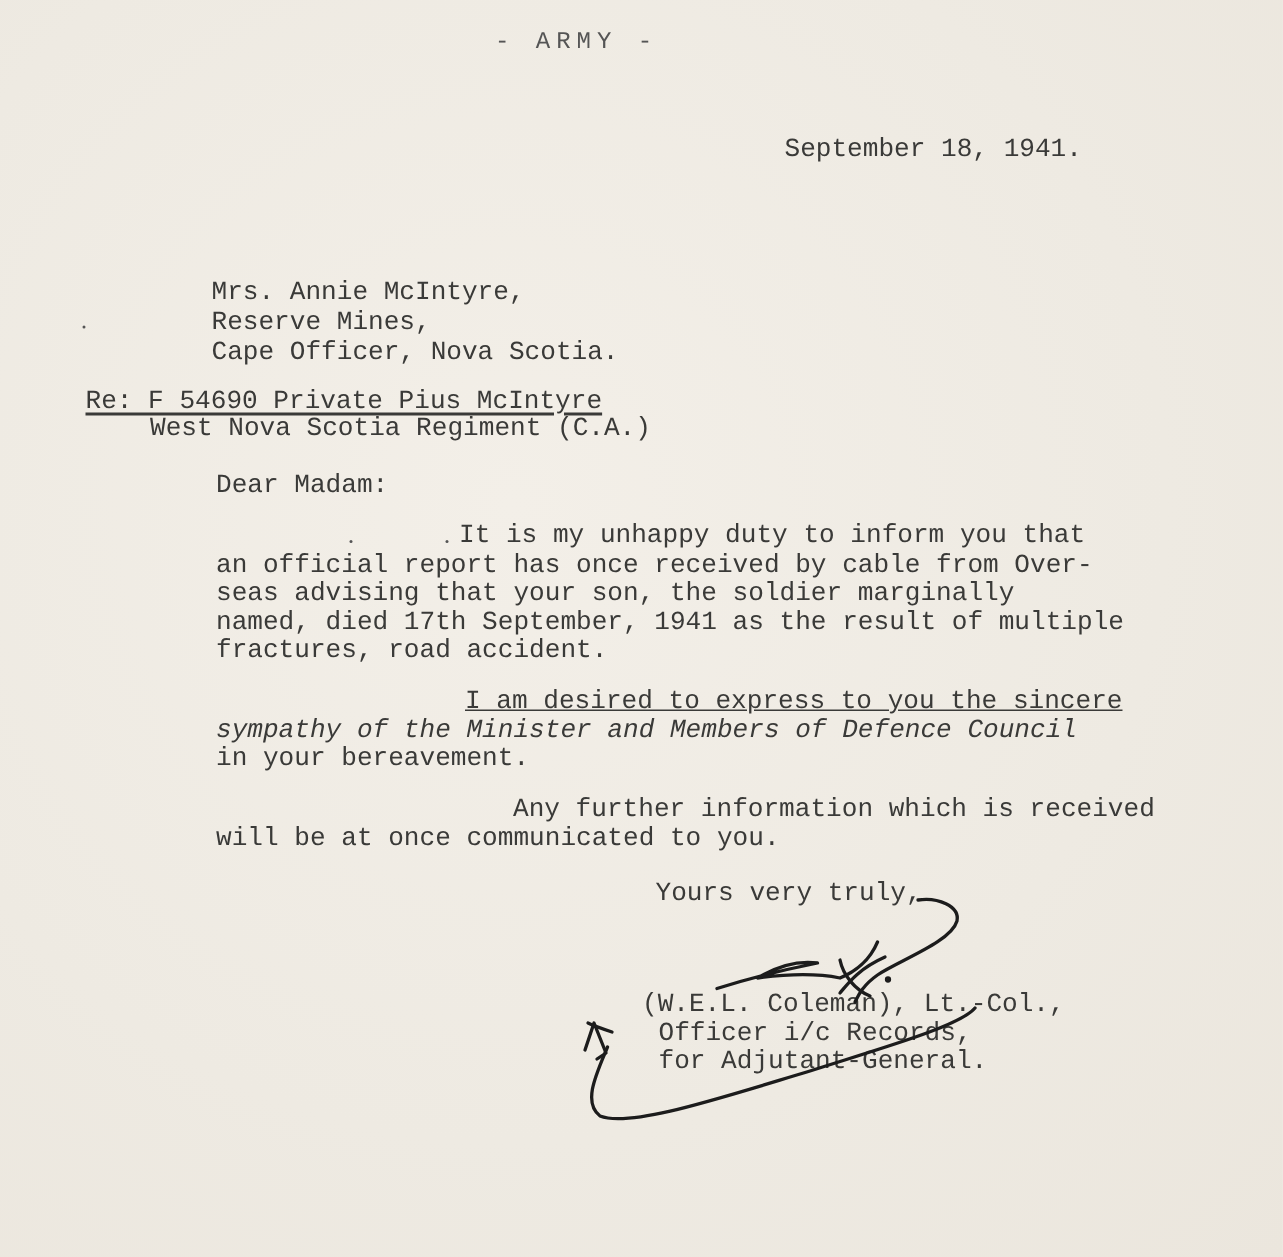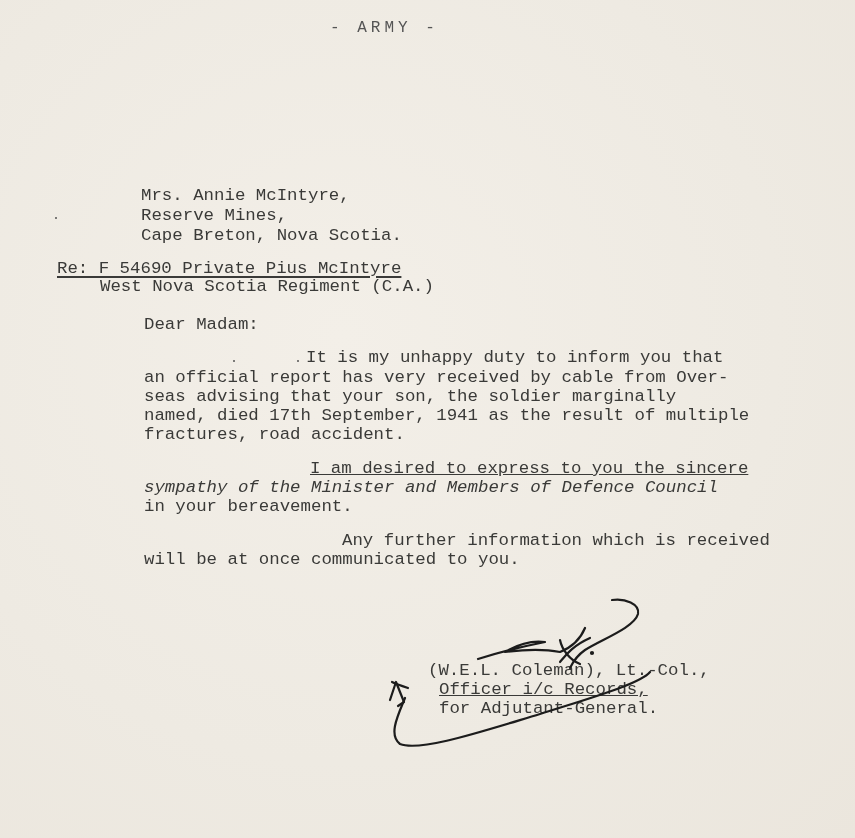--- a/index.html
+++ b/index.html
@@ -26,60 +26,62 @@
     .sig { position: absolute; left: 0; top: 0; pointer-events: none; }
     .dot { position: absolute; width: 2px; height: 2px; background: #555; border-radius: 50%; }
   </style>
 </head>
 <body>
 
 <div class="page">
 
   <div class="line header" style="left:330px; top:18px;">- ARMY -</div>
 
+  <div class="line" style="left:523px; top:91px;">September 18, 1941.</div>
 
   <div>
     <div class="line" style="left:141px; top:186px;">Mrs. Annie McIntyre,</div>
     <div class="line" style="left:141px; top:206px;">Reserve Mines,</div>
-    <div class="line" style="left:141px; top:226px;">Cape Breton, Nova Scotia.</div>
+    <div class="line" style="left:141px; top:226px;">Cape Officer, Nova Scotia.</div>
   </div>
   <div class="dot" style="left:55px; top:217px;"></div>
 
   <div>
     <div class="line underline" style="left:57px; top:259px;">Re: F 54690 Private Pius McIntyre</div>
     <div class="line" style="left:100px; top:277px;text-align:right;">West Nova Scotia Regiment (C.A.)</div>
   </div>
 
   <div class="line" style="left:144px; top:315px;">Dear Madam:</div>
 
   <div>
     <div class="dot" style="left:233px; top:360px;"></div>
     <div class="dot" style="left:297px; top:360px;"></div>
     <div class="line" style="left:306px; top:348px;">It is my unhappy duty to inform you that</div>
-    <div class="line" style="left:144px; top:368px;">an official report has very received by cable from Over-</div>
+    <div class="line" style="left:144px; top:368px;">an official report has once received by cable from Over-</div>
     <div class="line" style="left:144px; top:387px;">seas advising that your son, the soldier marginally</div>
     <div class="line" style="left:144px; top:406px;">named, died 17th September, 1941 as the result of multiple</div>
     <div class="line" style="left:144px; top:425px;">fractures, road accident.</div>
   </div>
 
   <div>
     <div class="line" style="left:310px; top:459px;text-decoration:underline;">I am desired to express to you the sincere</div>
     <div class="line" style="left:144px; top:478px;font-style:italic;">sympathy of the Minister and Members of Defence Council</div>
     <div class="line" style="left:144px; top:497px;">in your bereavement.</div>
   </div>
 
   <div>
     <div class="line" style="left:310px; top:531px;margin-left:32px;">Any further information which is received</div>
     <div class="line" style="left:144px; top:550px;">will be at once communicated to you.</div>
   </div>
 
+  <div class="line" style="left:437px; top:587px;">Yours very truly,</div>
 
   <div>
     <div class="line" style="left:428px; top:661px;">(W.E.L. Coleman), Lt.-Col.,</div>
-    <div class="line" style="left:439px; top:680px;text-decoration:underline;">Officer i/c Records,</div>
+    <div class="line" style="left:439px; top:680px;">Officer i/c Records,</div>
     <div class="line" style="left:439px; top:699px;">for Adjutant-General.</div>
   </div>
 
   <svg class="sig" width="855" height="838">
     <g fill="none" stroke="#1c1c1c" stroke-width="2.2" stroke-linecap="round" stroke-linejoin="round">
 
       <path d="M612,600 C625,598 640,604 638,614 C634,628 600,640 585,650 C575,657 572,664 570,668"></path>
 
       <path d="M478,659 C500,652 530,645 545,642 C530,640 515,646 505,652 C520,650 540,648 560,652 C570,648 580,640 585,628"></path>
       <path d="M560,640 C562,650 570,660 580,664"></path>

